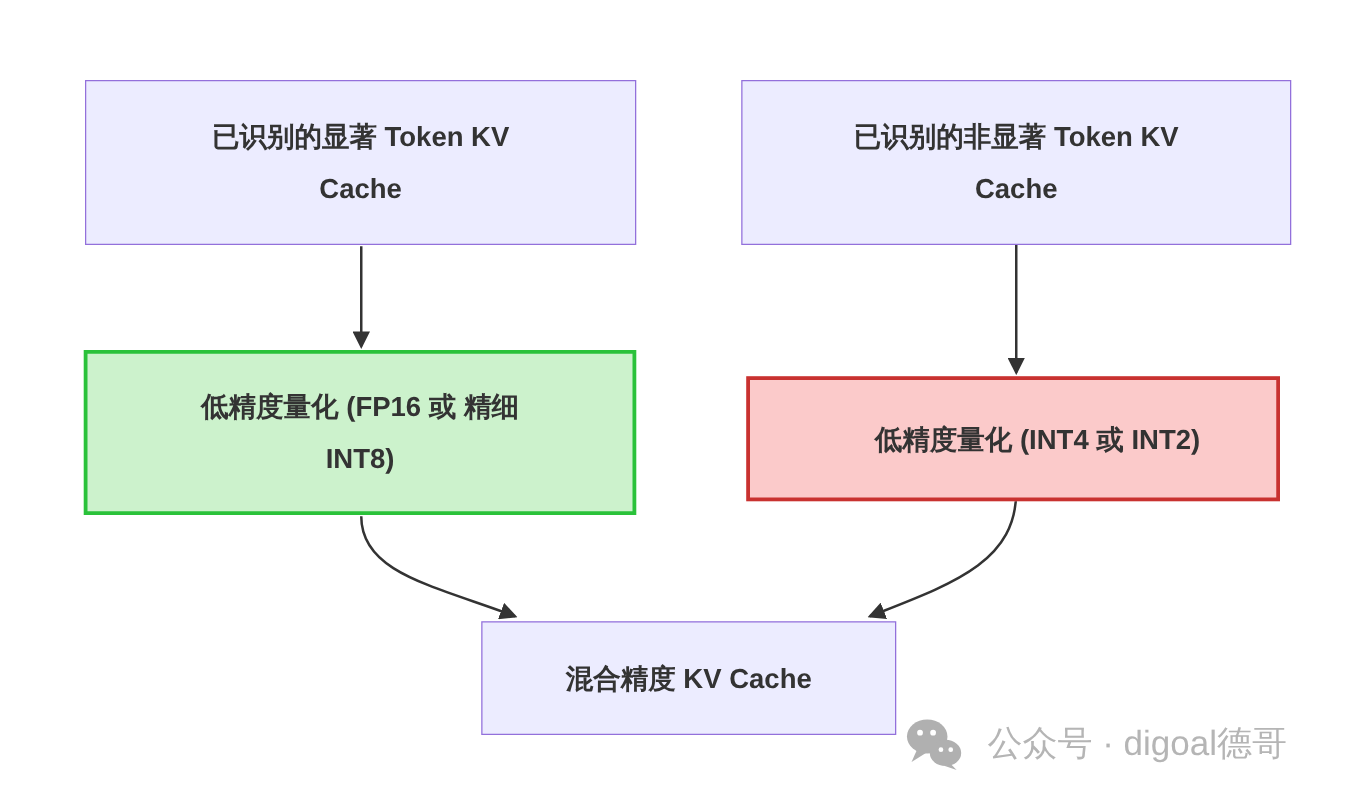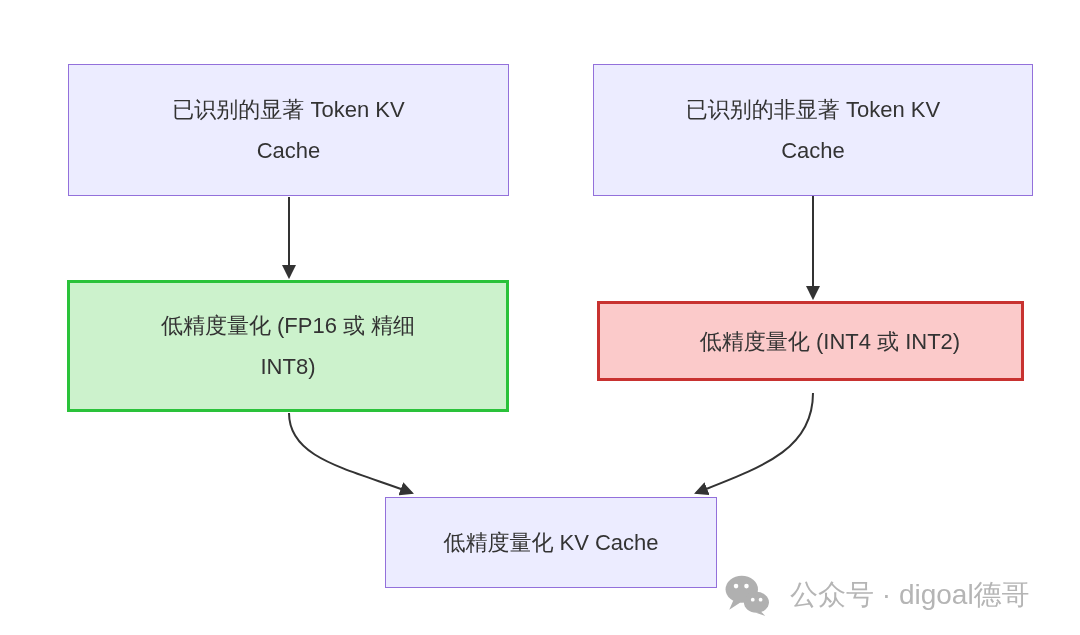--- a/index.html
+++ b/index.html
@@ -33,20 +33,21 @@
     text-align: center;
     color: #333333;
     font-size: 22px;
     line-height: 41px;
   }
   .node.thick {
     border-width: 3px;
   }
   .node .line {
     white-space: nowrap;
+    font-weight: bold;
   }
   .watermark {
     position: absolute;
     left: 724px;
     top: 570px;
     height: 50px;
     display: flex;
     align-items: center;
     gap: 20px;
     color: #b5b5b5;
@@ -79,26 +80,26 @@
   <div class="node" style="left: 593px; top: 64px; width: 440px; height: 132px; background-color: rgb(236, 236, 255); border-color: rgb(147, 112, 219);">
     <div class="line">已识别的非显著 Token KV</div>
     <div class="line">Cache</div>
   </div>
 
   <div class="node thick" style="left: 67px; top: 280px; width: 442px; height: 132px; background-color: rgb(204, 242, 204); border-color: rgb(42, 194, 58);">
     <div class="line">低精度量化 (FP16 或 精细</div>
     <div class="line">INT8)</div>
   </div>
 
-  <div class="node thick" style="left: 597px; top: 301px; width: 427px; height: 80px; background-color: rgb(251, 202, 202); border-color: rgb(200, 50, 48); padding-left: 39px;">
+  <div class="node thick" style="left: 597px; top: 301px; width: 427px; height: 100px; background-color: rgb(251, 202, 202); border-color: rgb(200, 50, 48); padding-left: 39px;">
     <div class="line">低精度量化 (INT4 或 INT2)</div>
   </div>
 
   <div class="node" style="left: 385px; top: 497px; width: 332px; height: 91px; background-color: rgb(236, 236, 255); border-color: rgb(147, 112, 219);">
-    <div class="line">低精度量化 KV Cache</div>
+    <div class="line">混合精度 KV Cache</div>
   </div>
 
   <div class="watermark" style="color: rgb(181, 181, 181);">
     <span style="display:inline-flex;">
       <svg width="46" height="42" viewBox="0 0 44 40" xmlns="http://www.w3.org/2000/svg">
         <g fill="#b0b0b0">
           <ellipse cx="17" cy="14.5" rx="15.5" ry="13"></ellipse>
           <path d="M9,25 L5,34 L16,27 z"></path>
           <ellipse cx="31" cy="27" rx="12" ry="10"></ellipse>
           <path d="M35,35.5 L39.5,40 L30.5,37 z"></path>

